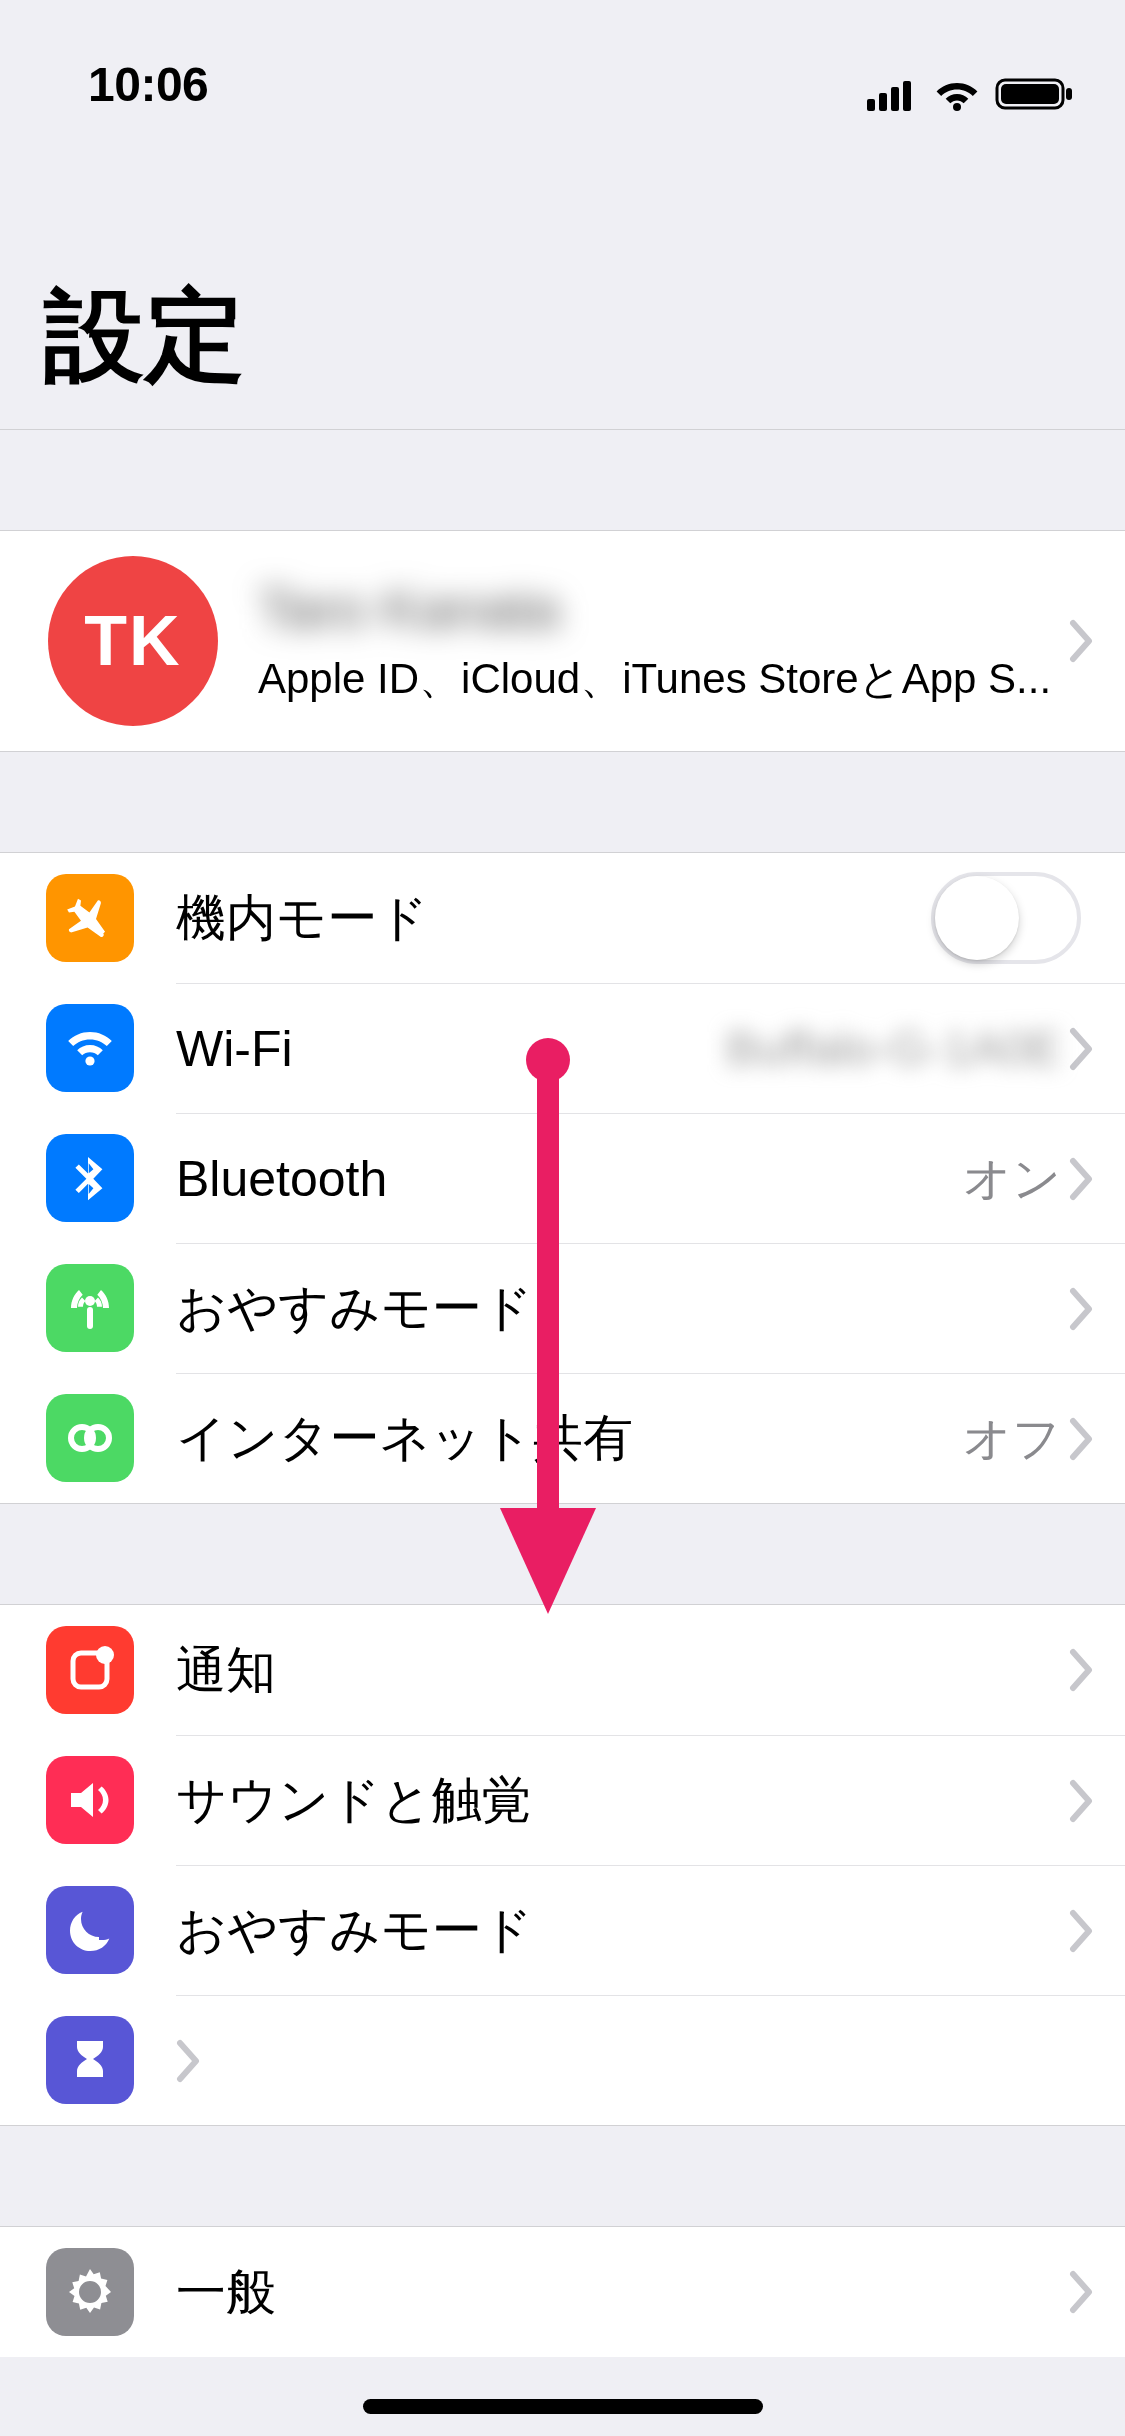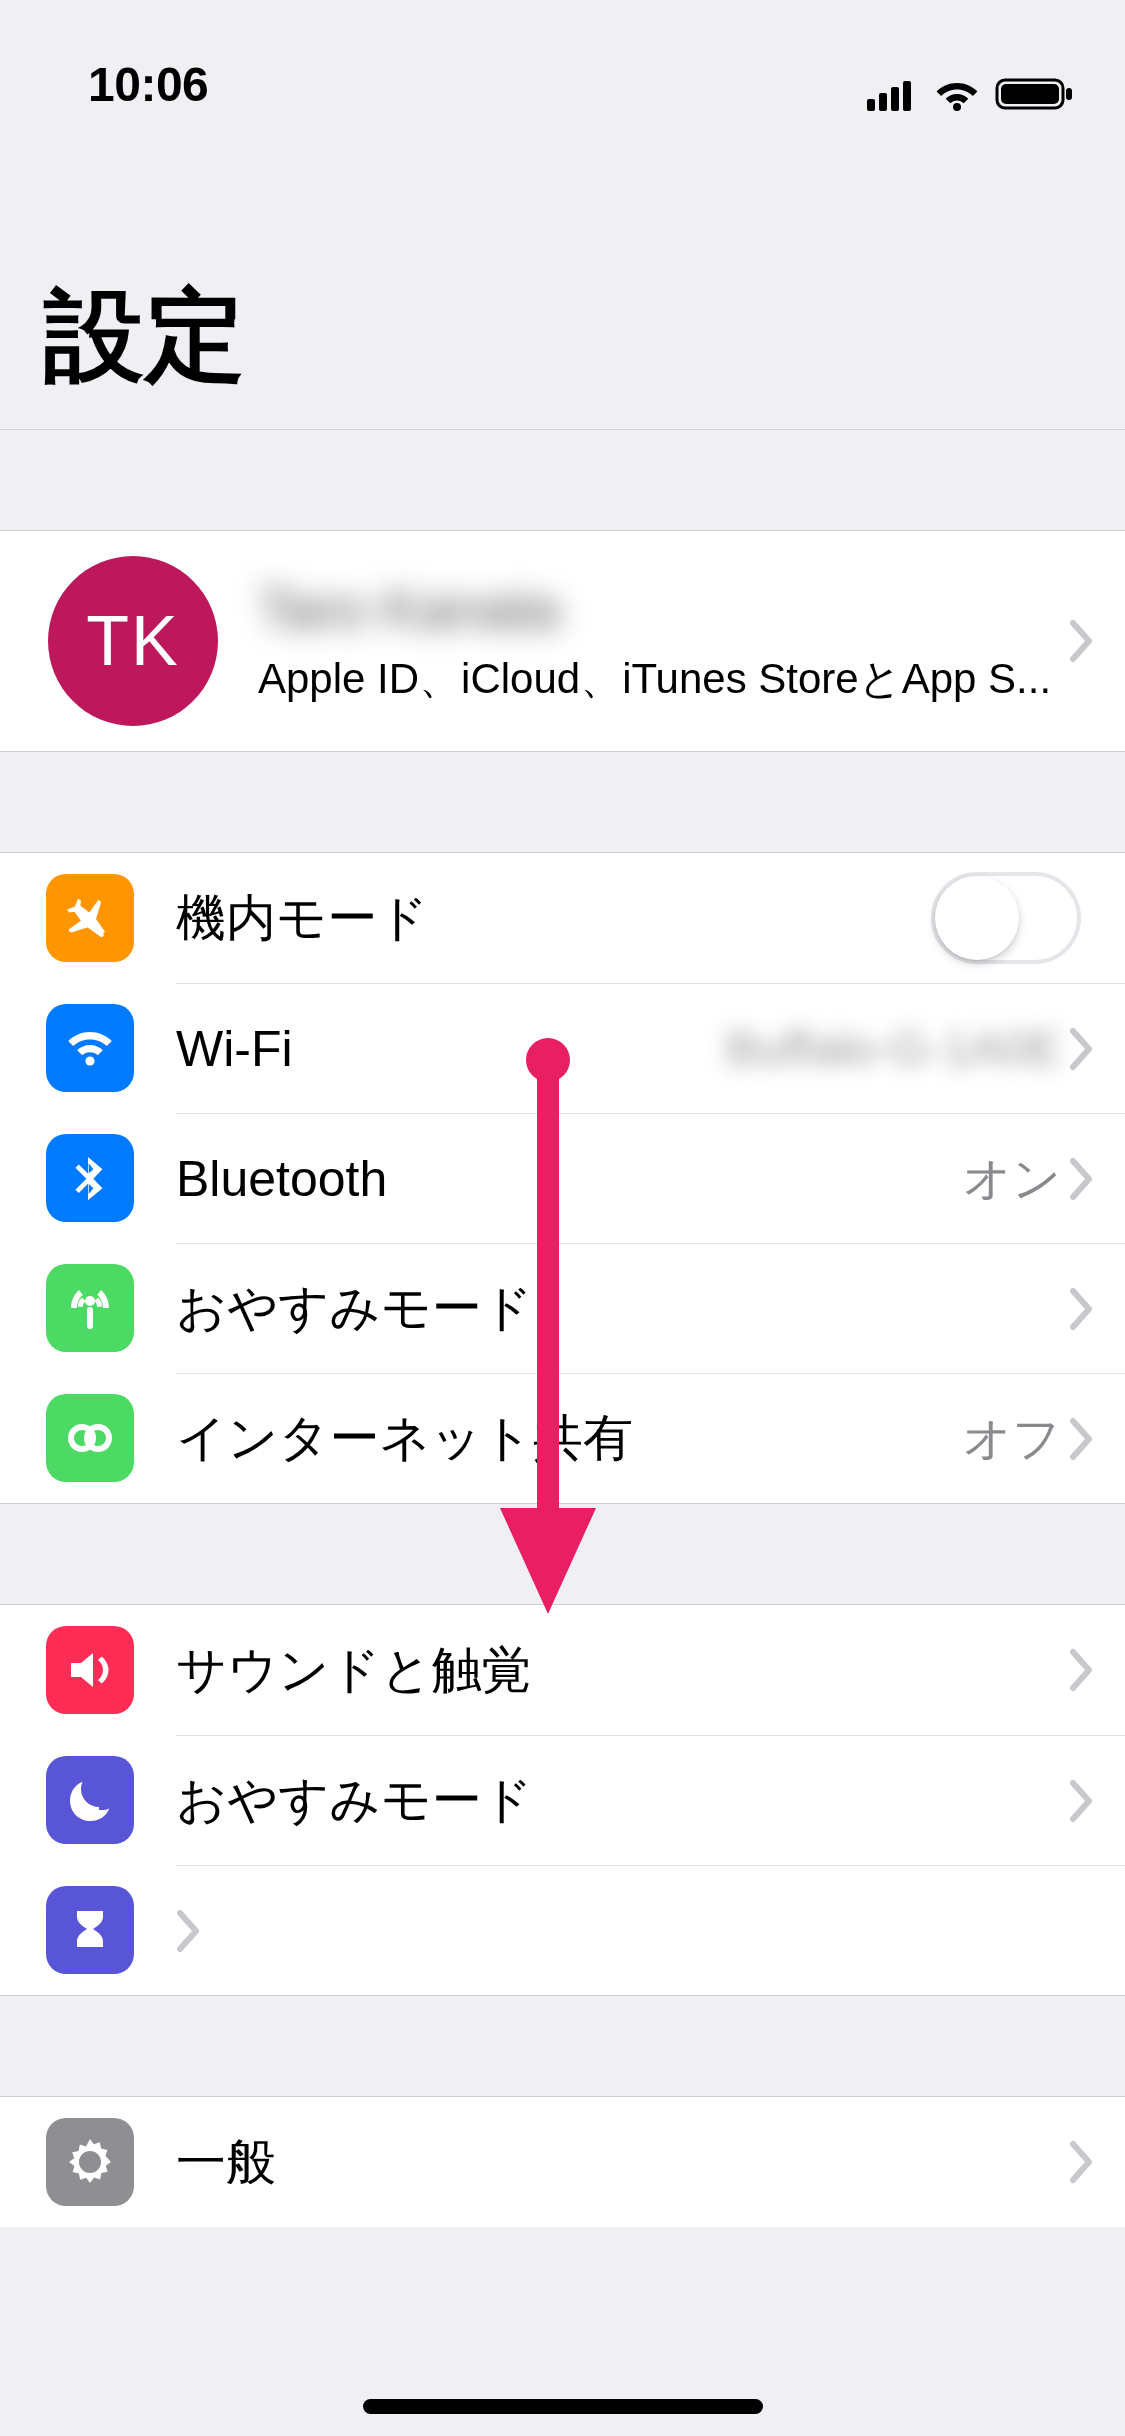--- a/index.html
+++ b/index.html
@@ -53,27 +53,28 @@
   
   .profile-row {
     display: flex;
     align-items: center;
     padding: 24px 30px 24px 48px;
     min-height: 220px;
   }
   .avatar {
     width: 170px; height: 170px;
     border-radius: 50%;
-    background: #be185d;
+    background: #ef4444;
     color: #fff;
     display: flex; align-items: center; justify-content: center;
     font-size: 70px;
     letter-spacing: 2px;
     flex-shrink: 0;
     margin-right: 40px;
+    font-weight: bold;
   }
   .profile-text { flex: 1; min-width: 0; }
   .profile-name {
     font-size: 56px;
     font-weight: 400;
     margin-bottom: 10px;
     filter: blur(14px);
     color: #555;
   }
   .profile-sub {
@@ -322,20 +323,36 @@
           </svg>
         </span>
     </div>
   </div>
 
 </div>
 
 <div class="group-gap"></div>
 <div class="group">
 
+  <div class="row">
+    <div class="row-icon bg-red">
+      <svg width="58" height="58" viewBox="0 0 58 58">
+          <rect x="12" y="12" width="34" height="34" rx="8" fill="none" stroke="#fff" stroke-width="5"></rect>
+          <circle cx="44" cy="14" r="9" fill="#fff"></circle>
+        </svg>
+    </div>
+    <div class="row-body">
+      <div class="row-label">通知</div>
+      <span class="chevron">
+          <svg width="26" height="44" viewBox="0 0 26 44">
+            <path d="M4 4l16 18L4 40" fill="none" stroke="#c7c7cc" stroke-width="6" stroke-linecap="round" stroke-linejoin="round"></path>
+          </svg>
+        </span>
+    </div>
+  </div>
 
   <div class="row">
     <div class="row-icon bg-pink">
       <svg width="58" height="58" viewBox="0 0 58 58">
           <g fill="#fff">
             <path d="M10 22v14h10l12 10V12L20 22H10z"></path>
             <path d="M37 19c3 2.6 5 6 5 10s-2 7.4-5 10l3.6 3.6c4.2-3.5 6.9-8.3 6.9-13.6s-2.7-10.1-6.9-13.6L37 19z"></path>
           </g>
         </svg>
     </div>

